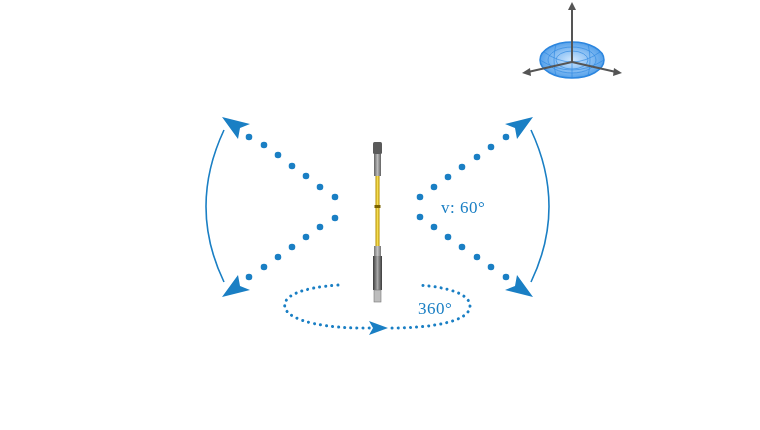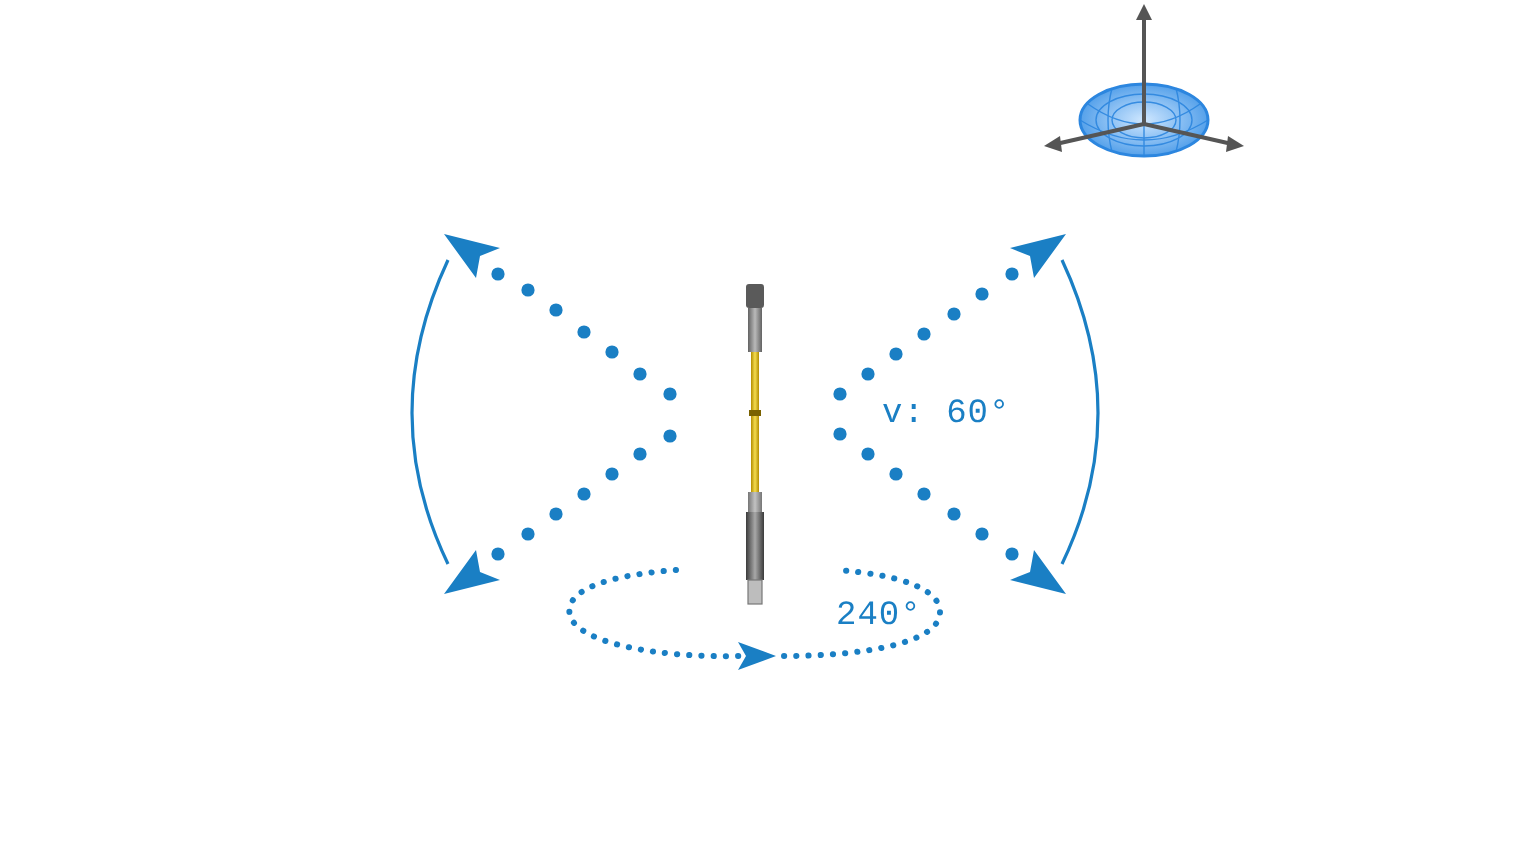--- a/index.html
+++ b/index.html
@@ -1,18 +1,18 @@
 <!DOCTYPE html>
 <html><head>
 <meta charset="utf-8">
 <style>
   html, body { margin:0; padding:0; background:#ffffff; }
   body { width:760px; height:430px; position:relative; overflow:hidden; font-family:"Liberation Sans", sans-serif; }
   svg { position:absolute; left:0; top:0; }
-  .lbl { position:absolute; color:#1a7fc4; font-family:Liberation Mono, monospace; font-size:17px; letter-spacing:0.5px; }
+  .lbl { position:absolute; color:#1a7fc4; font-family:Liberation Serif, serif; font-size:17px; letter-spacing:0.5px; }
 </style>
 </head>
 <body>
 
 <svg width="760" height="430" viewBox="0 0 760 430">
   <defs>
     <linearGradient id="ant" x1="0" y1="0" x2="1" y2="0">
       <stop offset="0" stop-color="#3b3b3b"></stop>
         <stop offset="0.5" stop-color="#a8a8a8"></stop>
         <stop offset="1" stop-color="#3b3b3b"></stop>
@@ -101,13 +101,13 @@
 
   <path d="M224 130 Q188 207 224 282" fill="none" stroke="#1a7fc4" stroke-width="1.6"></path>
   <path d="M531 130 Q567 207 531 282" fill="none" stroke="#1a7fc4" stroke-width="1.6"></path>
 
   <path d="M338 285 C300 288 282 296 285 308 C290 322 330 329 370 328" fill="none" stroke="#1a7fc4" stroke-width="3" stroke-dasharray="0.1 6" stroke-linecap="round"></path>
   <path d="M392 328 C430 328 470 322 470 306 C470 294 448 287 418 285" fill="none" stroke="#1a7fc4" stroke-width="3" stroke-dasharray="0.1 6" stroke-linecap="round"></path>
   <polygon points="369,321 388,328 369,335 373,328" fill="#1a7fc4"></polygon>
 </svg>
 
 <div class="lbl" style="left:441px; top:198px;">v: 60°</div>
-<div class="lbl" style="left:418px; top:299px;">240°</div>
+<div class="lbl" style="left:418px; top:299px;">360°</div>
 
 </body></html>

